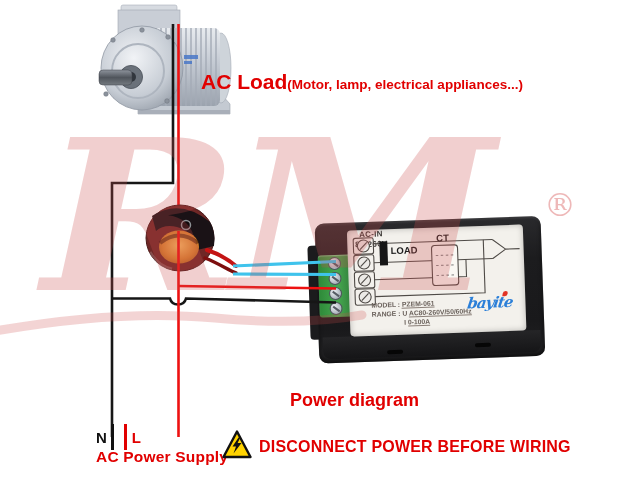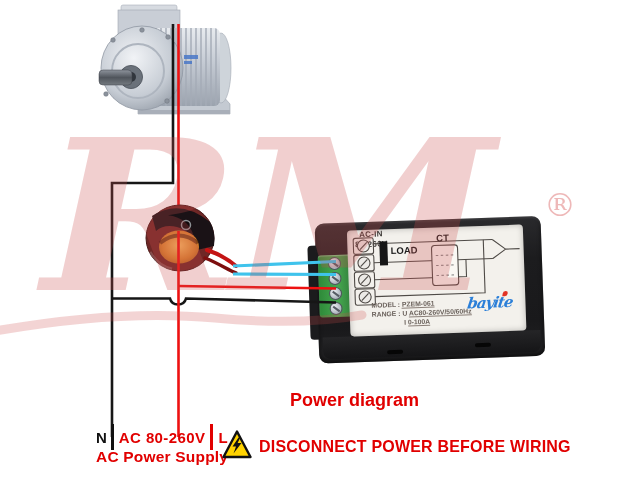--- a/index.html
+++ b/index.html
@@ -215,27 +215,30 @@
     </g>
     <path d="M178.5,231 V437" fill="none" stroke="#ee1111" stroke-width="2.6"></path>
 
     <path d="M207,250 C222,255 230,261 236,266" fill="none" stroke="#c41414" stroke-width="4" stroke-linecap="round"></path>
     <path d="M205,258 C220,264 228,270 236,273" fill="none" stroke="#7d0f0f" stroke-width="3.5" stroke-linecap="round"></path>
     <path d="M233,266 L336,261.5" fill="none" stroke="#3fc3ec" stroke-width="3.2"></path>
     <path d="M233,274 L336,274.5" fill="none" stroke="#3fc3ec" stroke-width="3.2"></path>
   </svg>
 
   <div id="text-layer">
+    <div class="ac-load">
+      <span class="t1 redtxt">AC Load</span>
+        <span class="t2 redtxt">(Motor, lamp, electrical appliances...)</span>
+    </div>
 
     <div class="wiring-caption redtxt">Power diagram</div>
 
     <div class="power-row">
       <span class="n">N</span>
       <span class="bar-b"></span>
-      <span class="v redtxt">AC 80-260V</span>
       <span class="bar-r"></span>
       <span class="l redtxt">L</span>
     </div>
     <div class="supply-caption redtxt">AC Power Supply</div>
 
     <svg class="warn-tri" viewBox="0 0 30 29">
       <polygon points="15,1.5 28.5,27 1.5,27" fill="#ffd300" stroke="#111" stroke-width="2.4" stroke-linejoin="round"></polygon>
       <path d="M16.5,7.5 L10.5,16.5 H14 L11.5,23.5 L19.5,13 H15.6 L18.3,7.5 Z" fill="#111"></path>
     </svg>
     <div class="warn-text redtxt">DISCONNECT POWER BEFORE WIRING</div>

